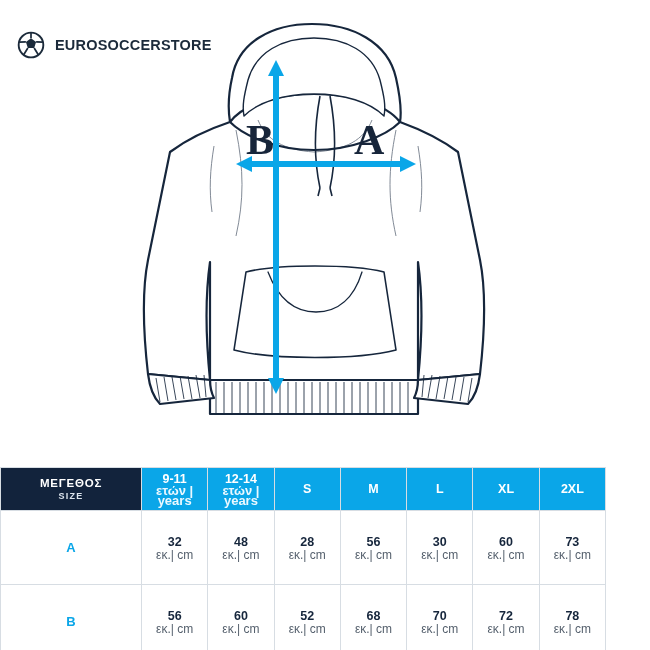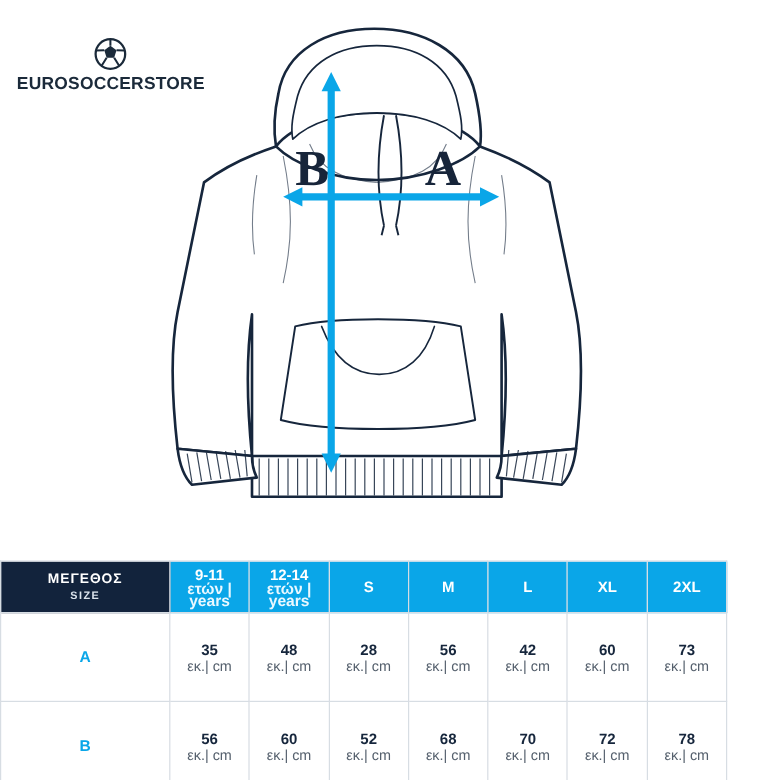--- a/index.html
+++ b/index.html
@@ -20,22 +20,21 @@
     height: 650px;
   }
 
   
   .logo {
     position: absolute;
     left: 14px;
     top: 28px;
     display: flex;
     align-items: center;
-    gap: 0;
-    flex-direction: column;
+    gap: 7px;
   }
   .logo-mark {
     width: 34px;
     height: 34px;
     flex: none;
   }
   .logo-text {
     font-size: 14.5px;
     font-weight: bold;
     letter-spacing: 0.2px;
@@ -273,37 +272,37 @@
         <th class="hdr-cell">
           <span class="sz">2XL</span>
           <span class="sub"></span>
         </th>
       </tr>
     </thead>
     <tbody>
       <tr>
         <td class="row-label">A</td>
         <td class="val-cell">
-          <span class="num">35</span>
+          <span class="num">32</span>
           <span class="unit">εκ.| cm</span>
         </td>
         <td class="val-cell">
           <span class="num">48</span>
           <span class="unit">εκ.| cm</span>
         </td>
         <td class="val-cell">
           <span class="num">28</span>
           <span class="unit">εκ.| cm</span>
         </td>
         <td class="val-cell">
           <span class="num">56</span>
           <span class="unit">εκ.| cm</span>
         </td>
         <td class="val-cell">
-          <span class="num">42</span>
+          <span class="num">30</span>
           <span class="unit">εκ.| cm</span>
         </td>
         <td class="val-cell">
           <span class="num">60</span>
           <span class="unit">εκ.| cm</span>
         </td>
         <td class="val-cell">
           <span class="num">73</span>
           <span class="unit">εκ.| cm</span>
         </td>

